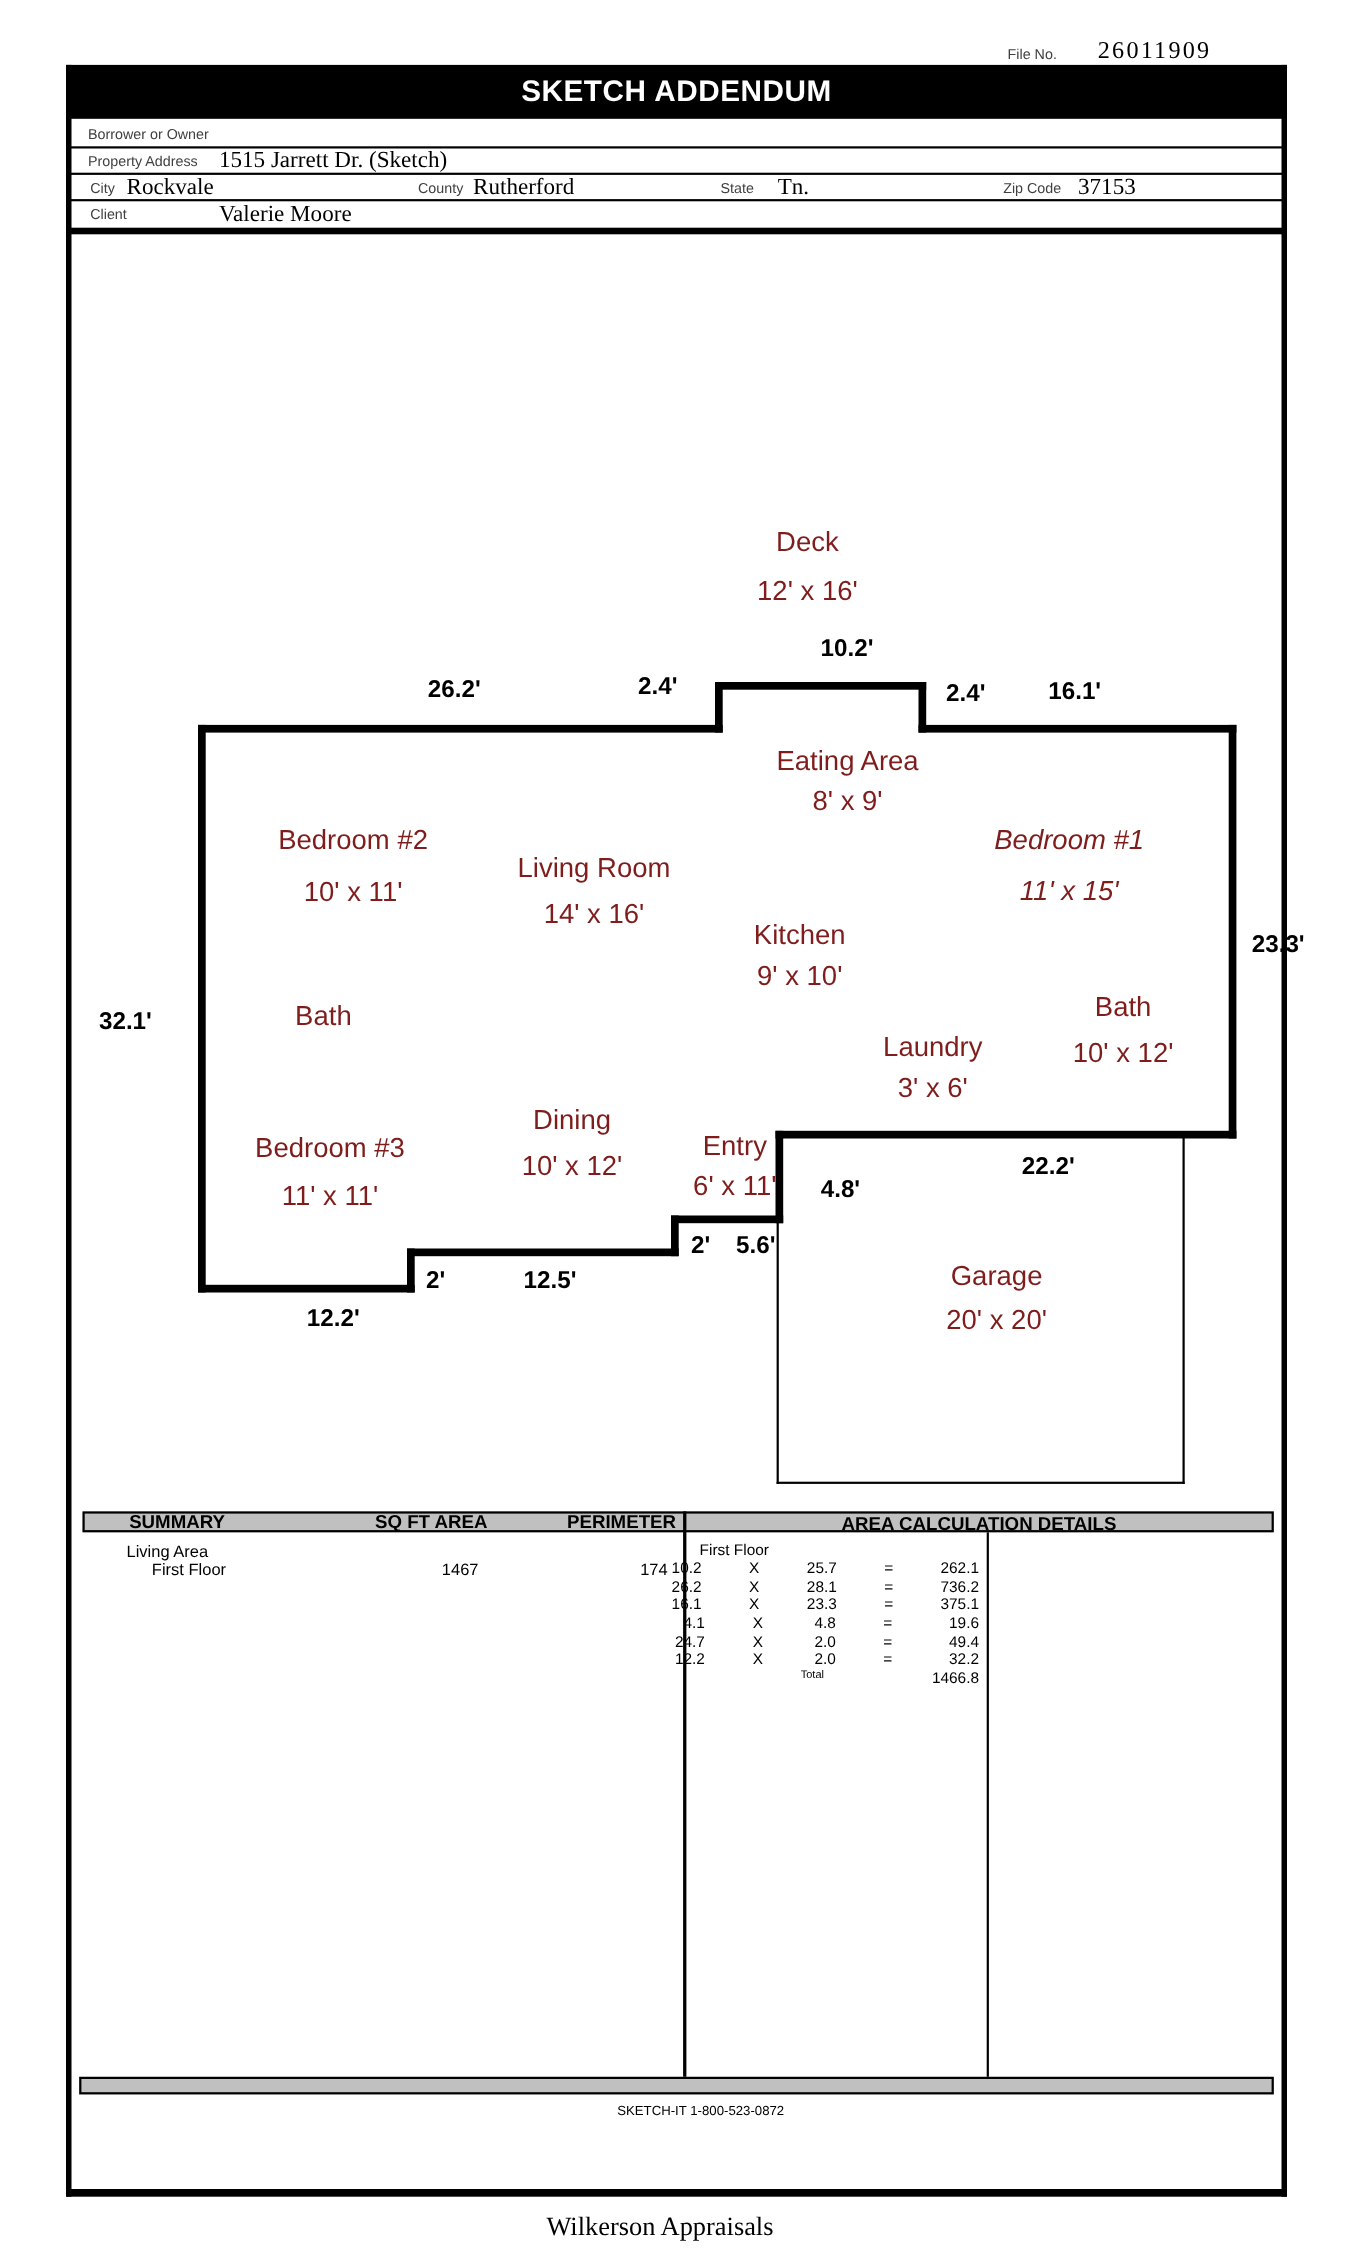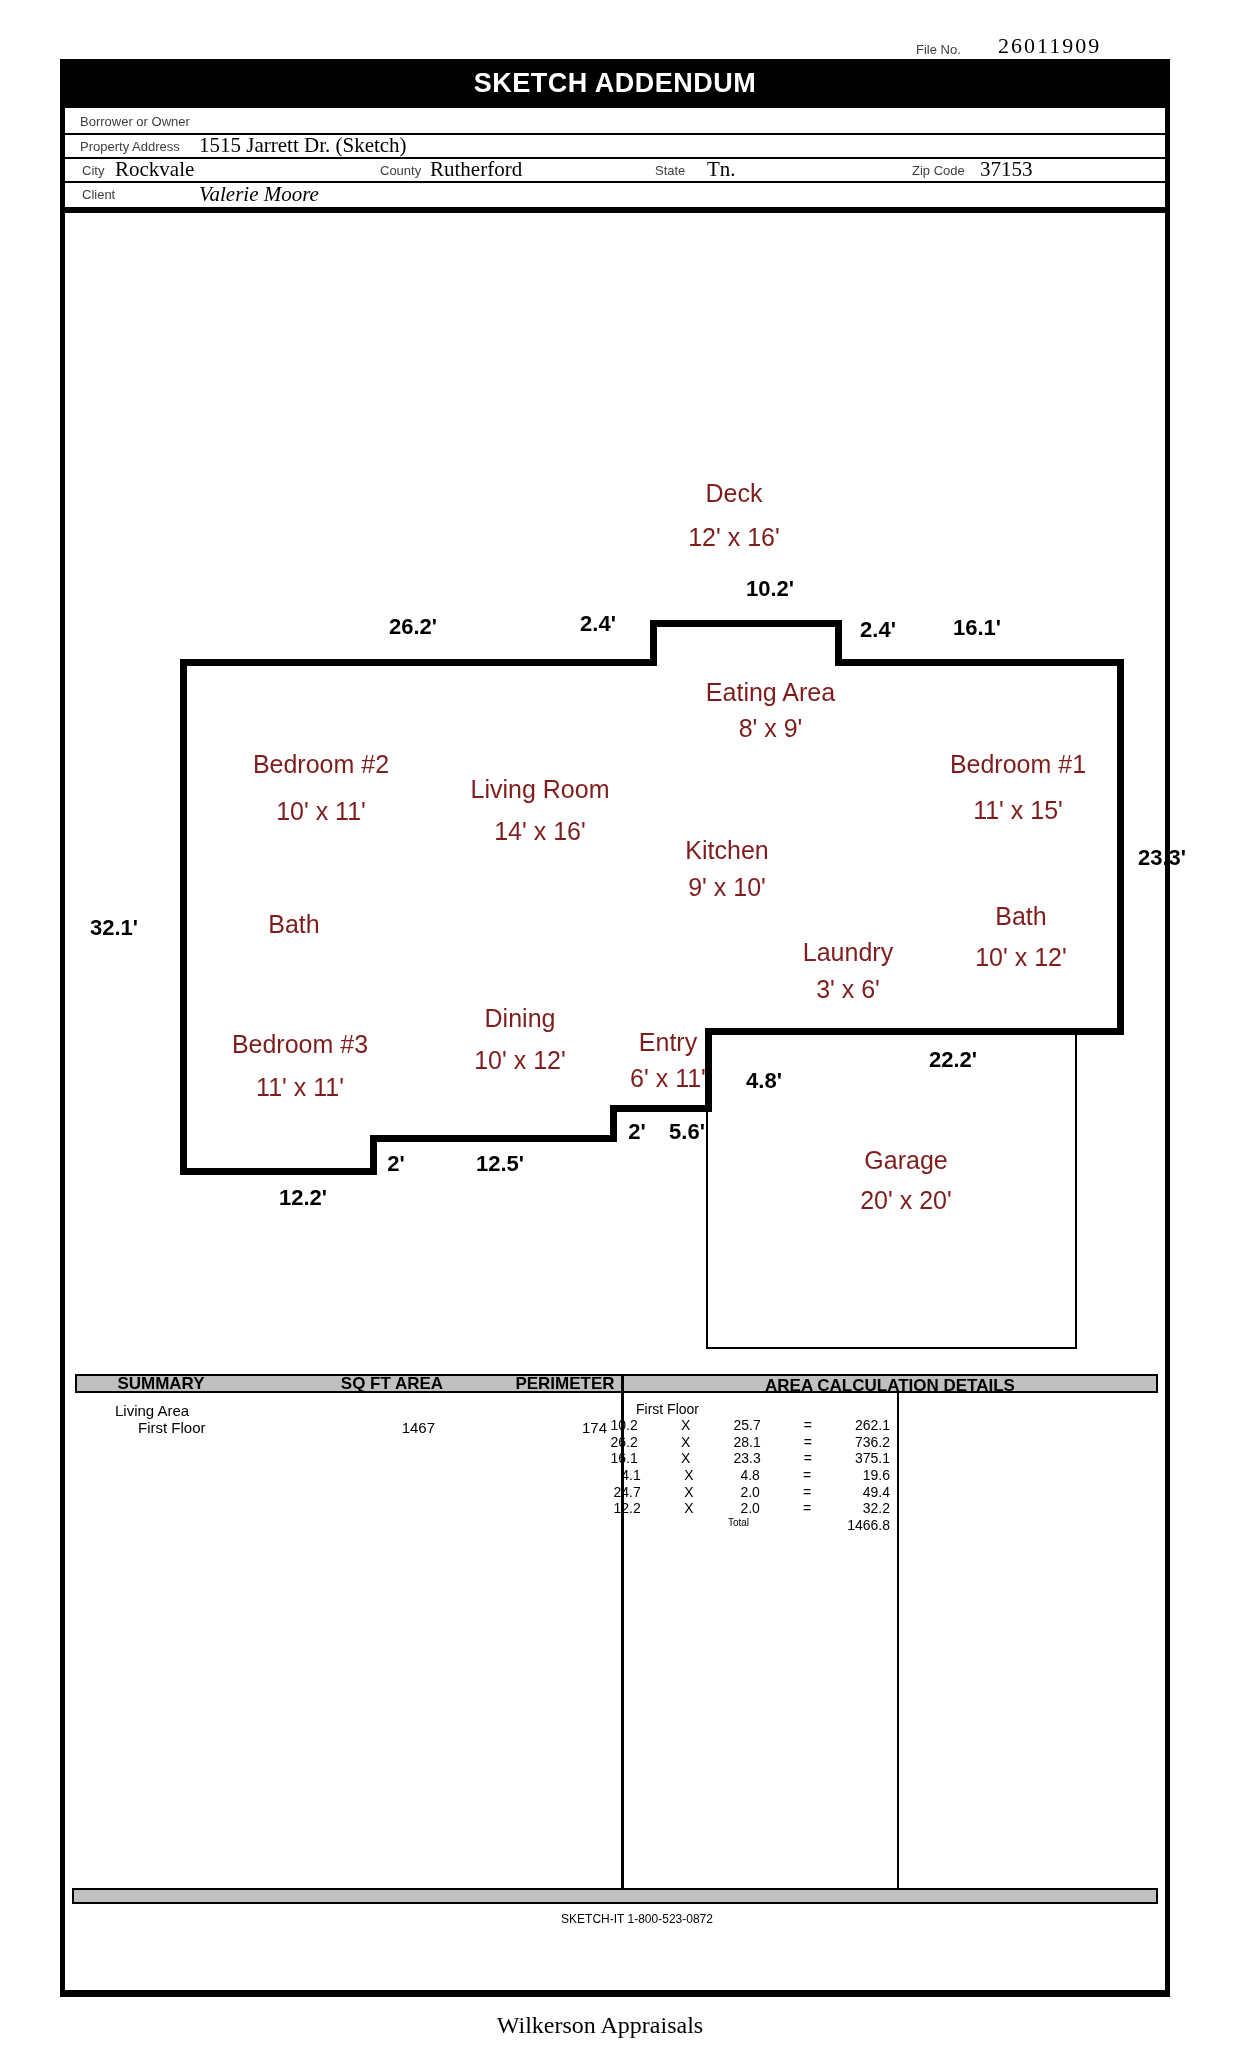--- a/index.html
+++ b/index.html
@@ -65,21 +65,21 @@
   <span class="abs val" style="left:199px;top:133px;">1515 Jarrett Dr. (Sketch)</span>
   <span class="abs lbl" style="left:82px;top:163px;">City</span>
   <span class="abs val" style="left:115px;top:157px;">Rockvale</span>
   <span class="abs lbl" style="left:380px;top:163px;">County</span>
   <span class="abs val" style="left:430px;top:157px;">Rutherford</span>
   <span class="abs lbl" style="left:655px;top:163px;">State</span>
   <span class="abs val" style="left:707px;top:157px;">Tn.</span>
   <span class="abs lbl" style="left:912px;top:163px;">Zip Code</span>
   <span class="abs val" style="left:980px;top:157px;">37153</span>
   <span class="abs lbl" style="left:82px;top:187px;">Client</span>
-  <span class="abs val" style="left:199px;top:182px;font-style:italic;">Valerie Moore</span>
+  <span class="abs val" style="left:199px;top:182px;">Valerie Moore</span>
 
   <div class="wall" style="left:180px;top:659px;width:7px;height:516px;"></div>
   <div class="wall" style="left:180px;top:659px;width:477px;height:7px;"></div>
   <div class="wall" style="left:650px;top:620px;width:7px;height:46px;"></div>
   <div class="wall" style="left:650px;top:620px;width:192px;height:7px;"></div>
   <div class="wall" style="left:835px;top:620px;width:7px;height:46px;"></div>
   <div class="wall" style="left:835px;top:659px;width:289px;height:7px;"></div>
   <div class="wall" style="left:1117px;top:659px;width:7px;height:376px;"></div>
   <div class="wall" style="left:705px;top:1028px;width:419px;height:7px;"></div>
   <div class="wall" style="left:705px;top:1028px;width:7px;height:84px;"></div>
@@ -106,21 +106,21 @@
     <div>10' x 11'</div>
   </div>
   <div class="room" style="left:430px;top:768px;width:220px;">
     <div class="nm">Living Room</div>
     <div>14' x 16'</div>
   </div>
   <div class="room lh37" style="left:617px;top:832px;width:220px;">
     <div class="nm">Kitchen</div>
     <div>9' x 10'</div>
   </div>
-  <div class="room lh46" style="left:908px;top:741px;width:220px;">
+  <div class="room lh46" style="left:862px;top:741px;width:220px;font-style:italic;">
     <div class="nm">Bedroom #1</div>
     <div>11' x 15'</div>
   </div>
   <div class="room" style="left:184px;top:903px;width:220px;">
     <div class="nm">Bath</div>
   </div>
   <div class="room lh41" style="left:911px;top:896px;width:220px;">
     <div class="nm">Bath</div>
     <div>10' x 12'</div>
   </div>

